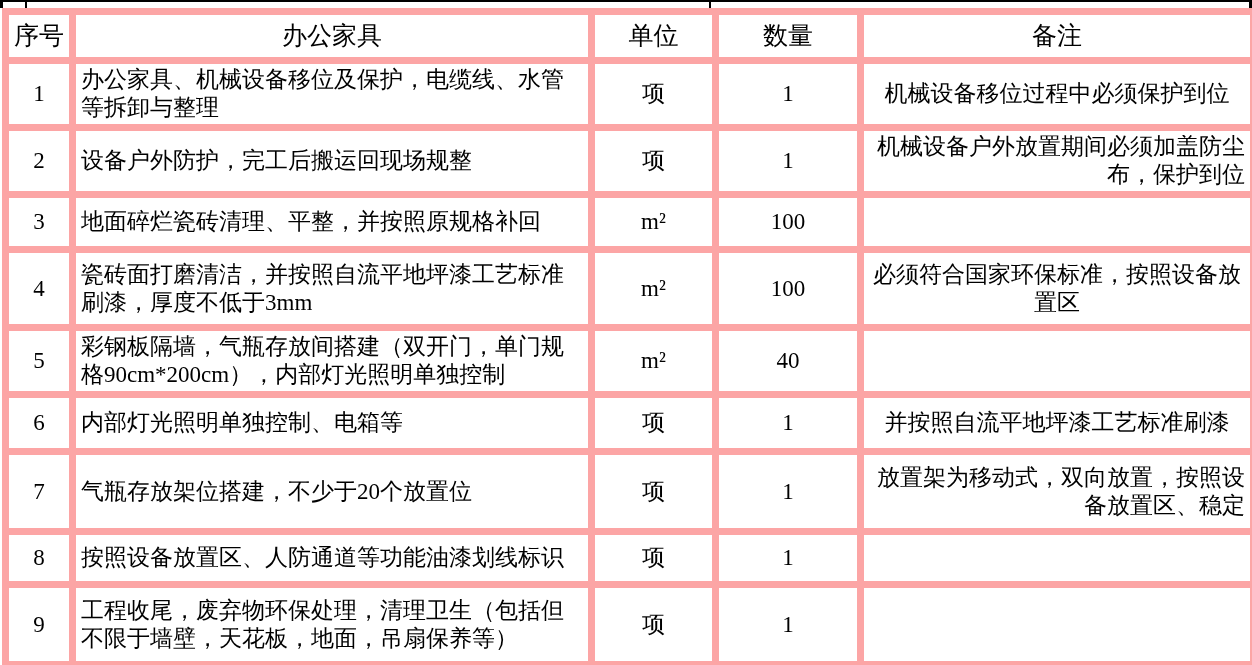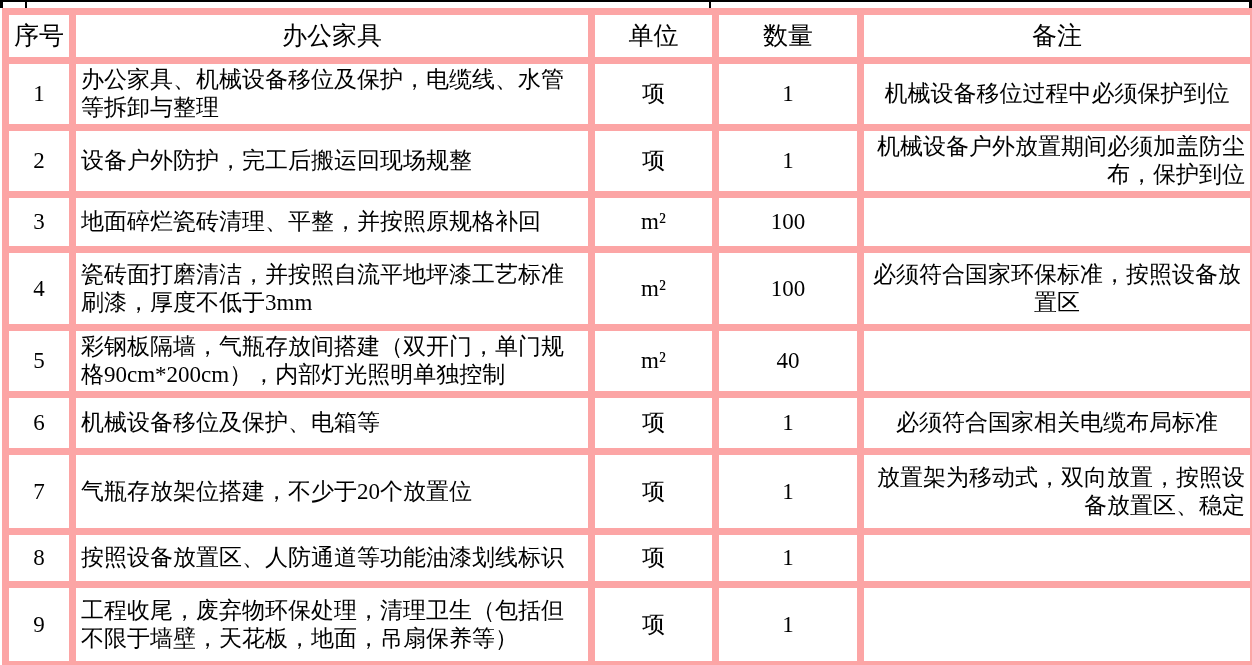--- a/index.html
+++ b/index.html
@@ -137,24 +137,24 @@
       </tr>
       <tr>
         <td class="c-index">5</td>
         <td class="c-content">彩钢板隔墙，气瓶存放间搭建（双开门，单门规格90cm*200cm），内部灯光照明单独控制</td>
         <td class="c-unit">m²</td>
         <td class="c-qty">40</td>
         <td class="c-remark"></td>
       </tr>
       <tr>
         <td class="c-index">6</td>
-        <td class="c-content">机械设备移位及保护、电箱等</td>
+        <td class="c-content">内部灯光照明单独控制、电箱等</td>
         <td class="c-unit">项</td>
         <td class="c-qty">1</td>
-        <td class="c-remark">必须符合国家相关电缆布局标准</td>
+        <td class="c-remark">并按照自流平地坪漆工艺标准刷漆</td>
       </tr>
       <tr>
         <td class="c-index">7</td>
         <td class="c-content">气瓶存放架位搭建，不少于20个放置位</td>
         <td class="c-unit">项</td>
         <td class="c-qty">1</td>
         <td class="c-remark left">放置架为移动式，双向放置，按照设备放置区、稳定</td>
       </tr>
       <tr>
         <td class="c-index">8</td>

